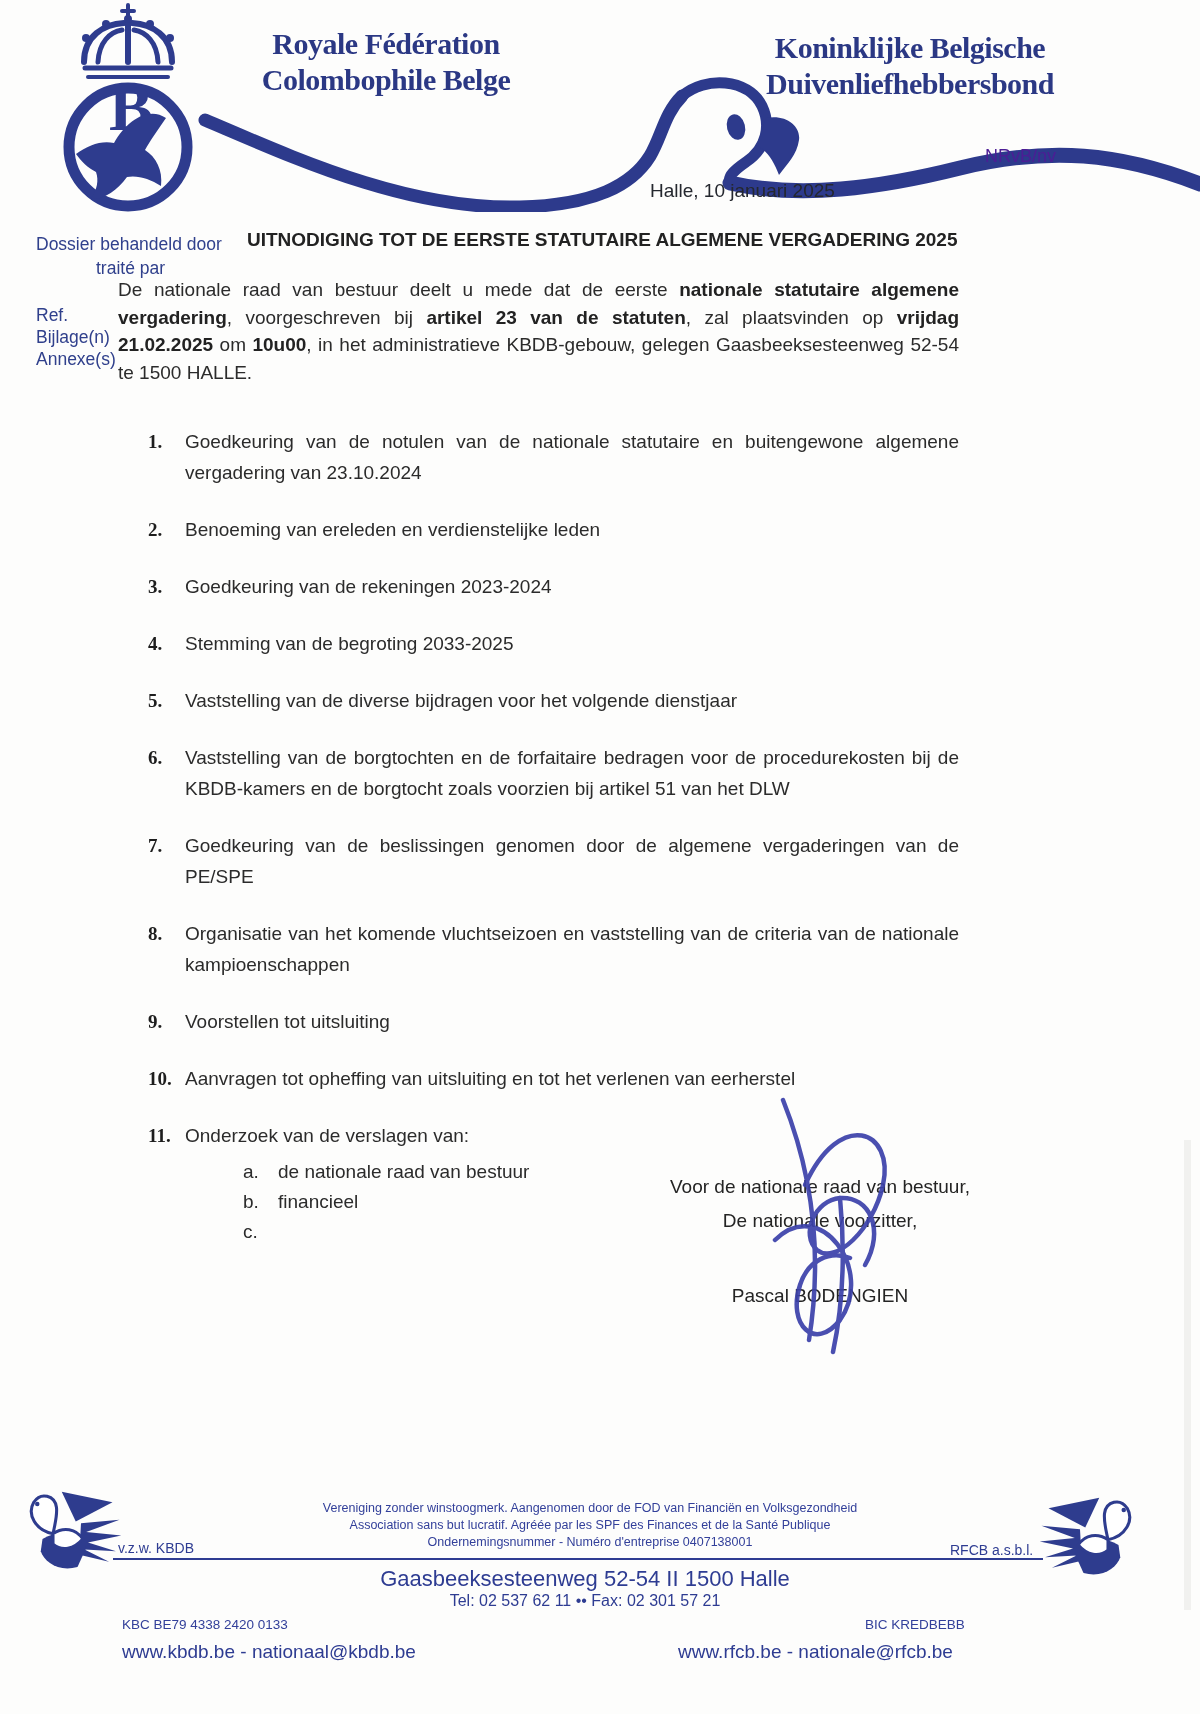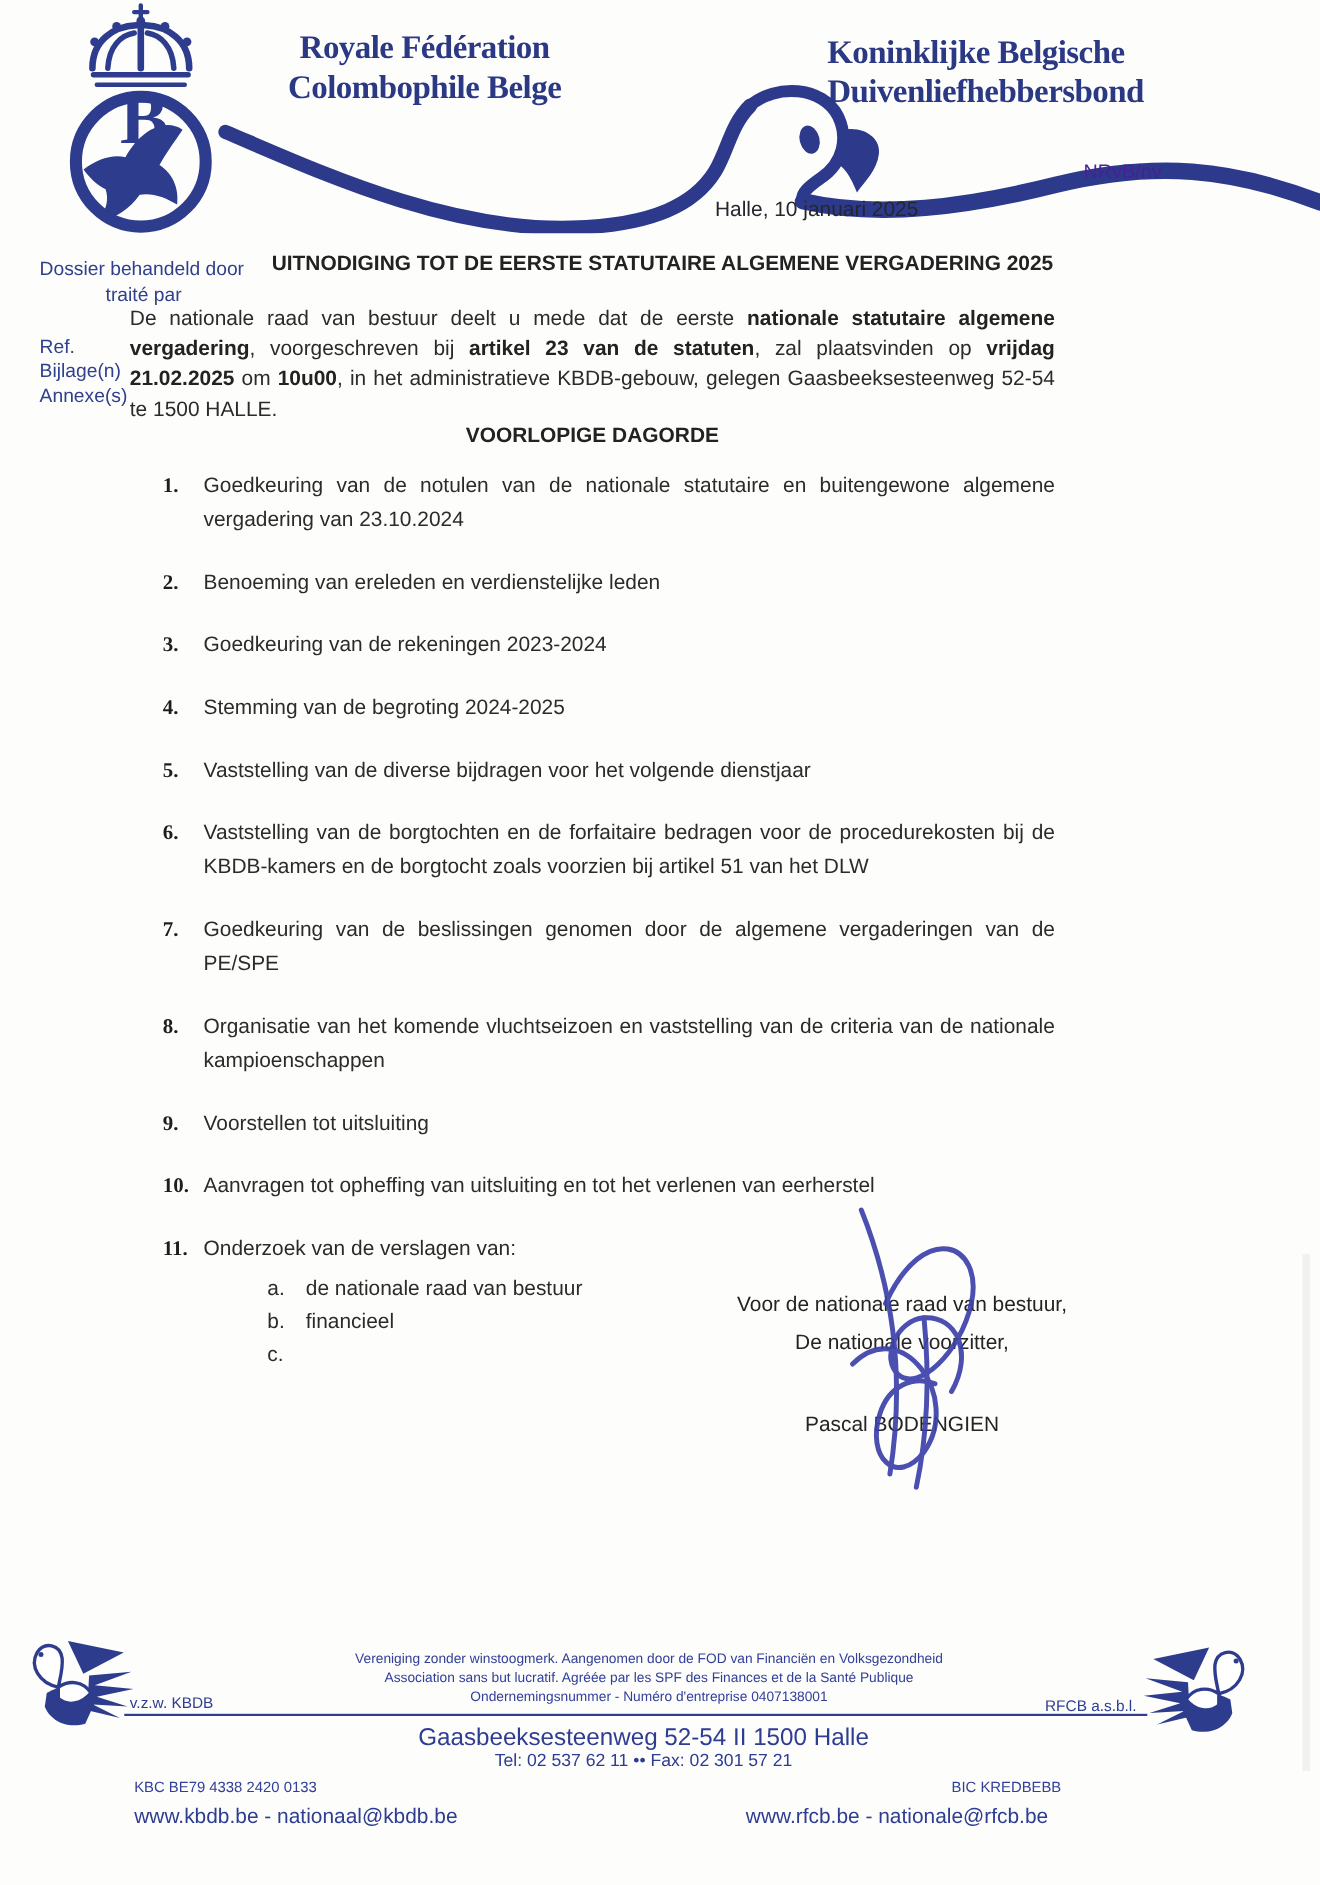--- a/index.html
+++ b/index.html
@@ -2,21 +2,21 @@
 <html><head>
 <meta charset="utf-8">
 <style>
   html,body{margin:0;padding:0;}
   body{width:1200px;height:1714px;background:#ffffff;font-family:"Liberation Sans",sans-serif;position:relative;overflow:hidden;}
   .page{position:absolute;inset:0;background:#fdfdfc;}
 
   
   .org-left{position:absolute;left:248px;top:26px;width:276px;text-align:center;
     font-family:"Liberation Serif",serif;font-weight:bold;font-size:30px;line-height:36px;color:#2b3884;letter-spacing:-0.5px;}
-  .org-right{position:absolute;left:752px;top:30px;width:316px;text-align:left;
+  .org-right{position:absolute;left:752px;top:30px;width:316px;text-align:center;
     font-family:"Liberation Serif",serif;font-weight:bold;font-size:30px;line-height:36px;color:#2b3884;letter-spacing:-0.5px;}
   .crest{position:absolute;left:58px;top:2px;}
   .swoosh{position:absolute;left:190px;top:70px;}
   .ref-code{position:absolute;left:985px;top:146px;font-size:18px;color:#4c1d95;}
   .dateline{position:absolute;left:650px;top:180px;font-size:19px;color:#24272e;}
 
   
   .m-label{position:absolute;color:#30408c;font-size:17.5px;}
   .m1{left:36px;top:234px;}
   .m2{left:96px;top:258px;}
@@ -112,37 +112,36 @@
   <div class="dateline">Halle, 10 januari 2025</div>
 
   <div class="m-label m1">Dossier behandeld door</div>
   <div class="m-label m2">traité par</div>
   <div class="m-label m3">Ref.</div>
   <div class="m-label m4">Bijlage(n)</div>
   <div class="m-label m5">Annexe(s)</div>
 
   <div class="title">UITNODIGING TOT DE EERSTE STATUTAIRE ALGEMENE VERGADERING 2025</div>
   <div class="intro" id="intro"><span>De nationale raad van bestuur deelt u mede dat de eerste </span><b>nationale statutaire algemene vergadering</b><span>, voorgeschreven bij </span><b>artikel 23 van de statuten</b><span>, zal plaatsvinden op </span><b>vrijdag 21.02.2025</b><span> om </span><b>10u00</b><span>, in het administratieve KBDB-gebouw, gelegen Gaasbeeksesteenweg 52-54 te 1500 HALLE.</span></div>
-  <div class="agenda-heading">VOORLOPIGE DAGORDE</div>
   <div class="agenda" id="agenda">
       <div class="agenda-item">
         <span class="num">1.</span>
         <div class="txt">Goedkeuring van de notulen van de nationale statutaire en buitengewone algemene vergadering van 23.10.2024</div>
       </div>
       <div class="agenda-item">
         <span class="num">2.</span>
         <div class="txt">Benoeming van ereleden en verdienstelijke leden</div>
       </div>
       <div class="agenda-item">
         <span class="num">3.</span>
         <div class="txt">Goedkeuring van de rekeningen 2023-2024</div>
       </div>
       <div class="agenda-item">
         <span class="num">4.</span>
-        <div class="txt">Stemming van de begroting 2024-2025</div>
+        <div class="txt">Stemming van de begroting 2033-2025</div>
       </div>
       <div class="agenda-item">
         <span class="num">5.</span>
         <div class="txt">Vaststelling van de diverse bijdragen voor het volgende dienstjaar</div>
       </div>
       <div class="agenda-item">
         <span class="num">6.</span>
         <div class="txt">Vaststelling van de borgtochten en de forfaitaire bedragen voor de procedurekosten bij de KBDB-kamers en de borgtocht zoals voorzien bij artikel 51 van het DLW</div>
       </div>
       <div class="agenda-item">

